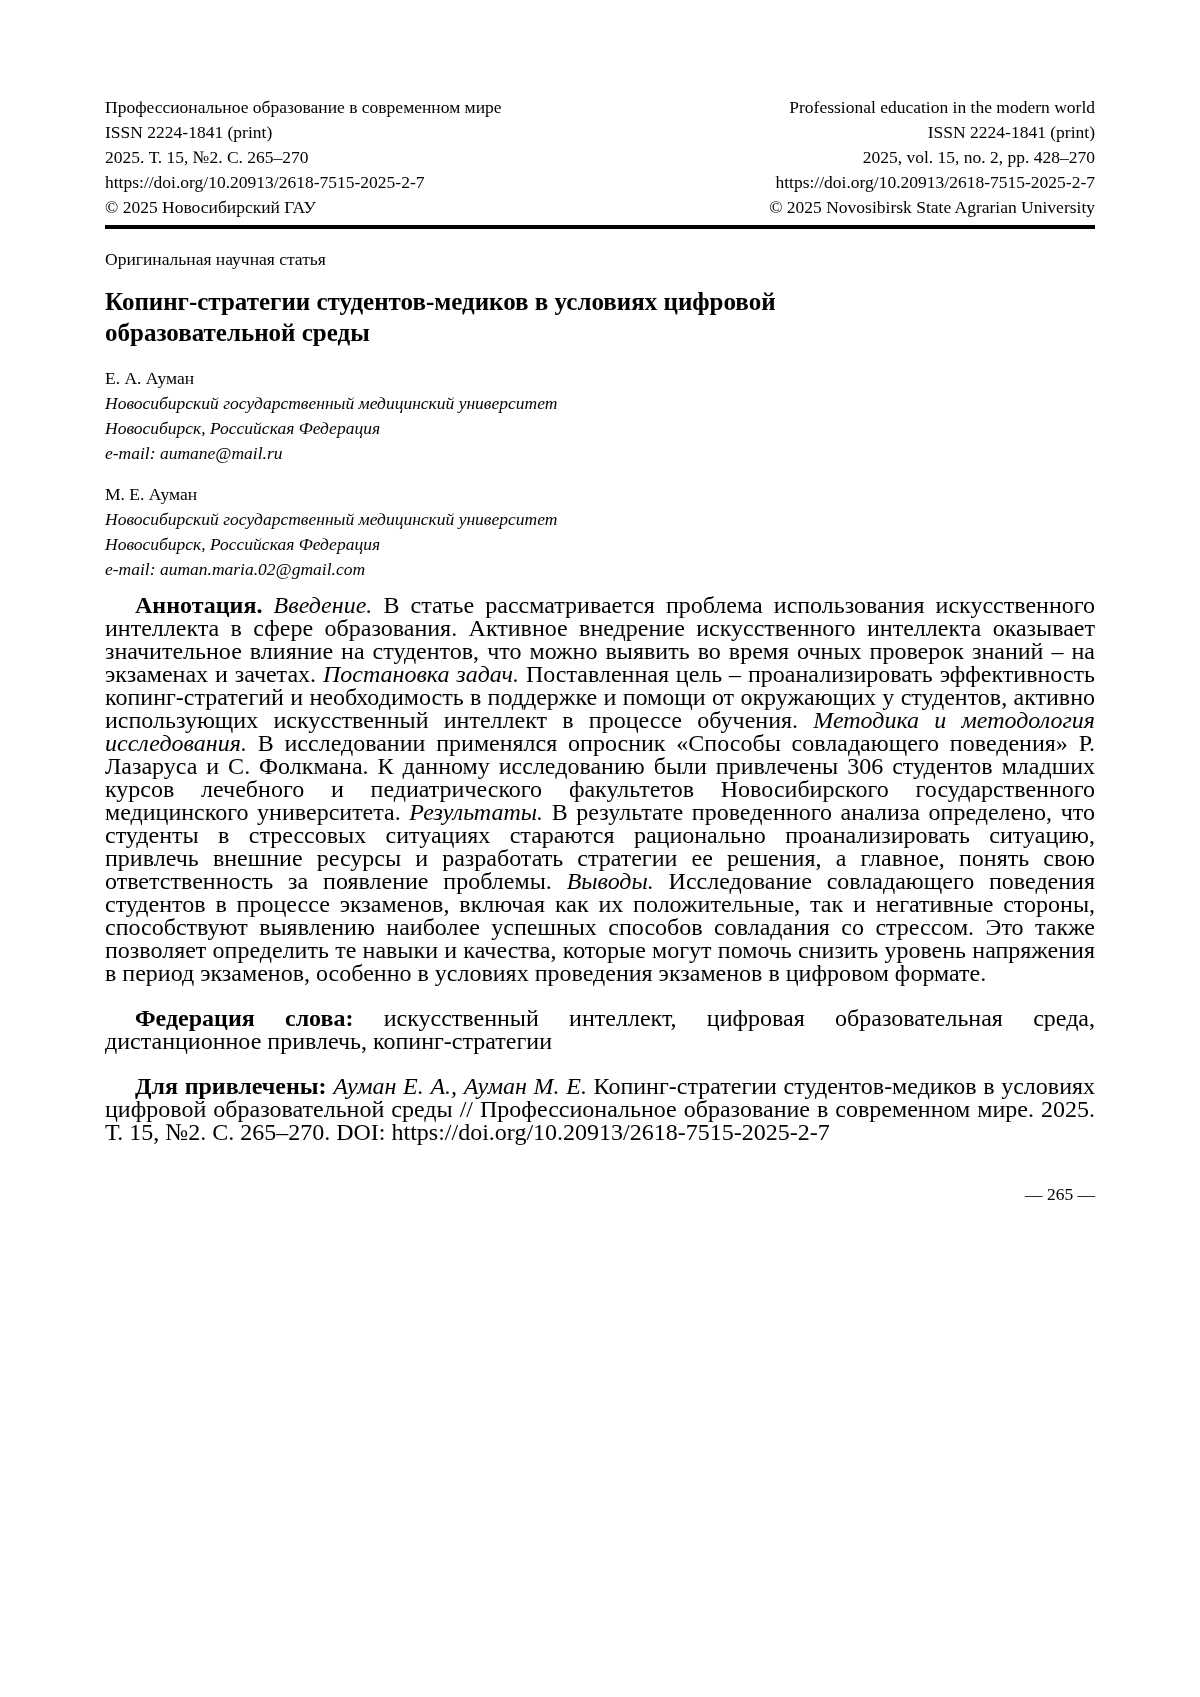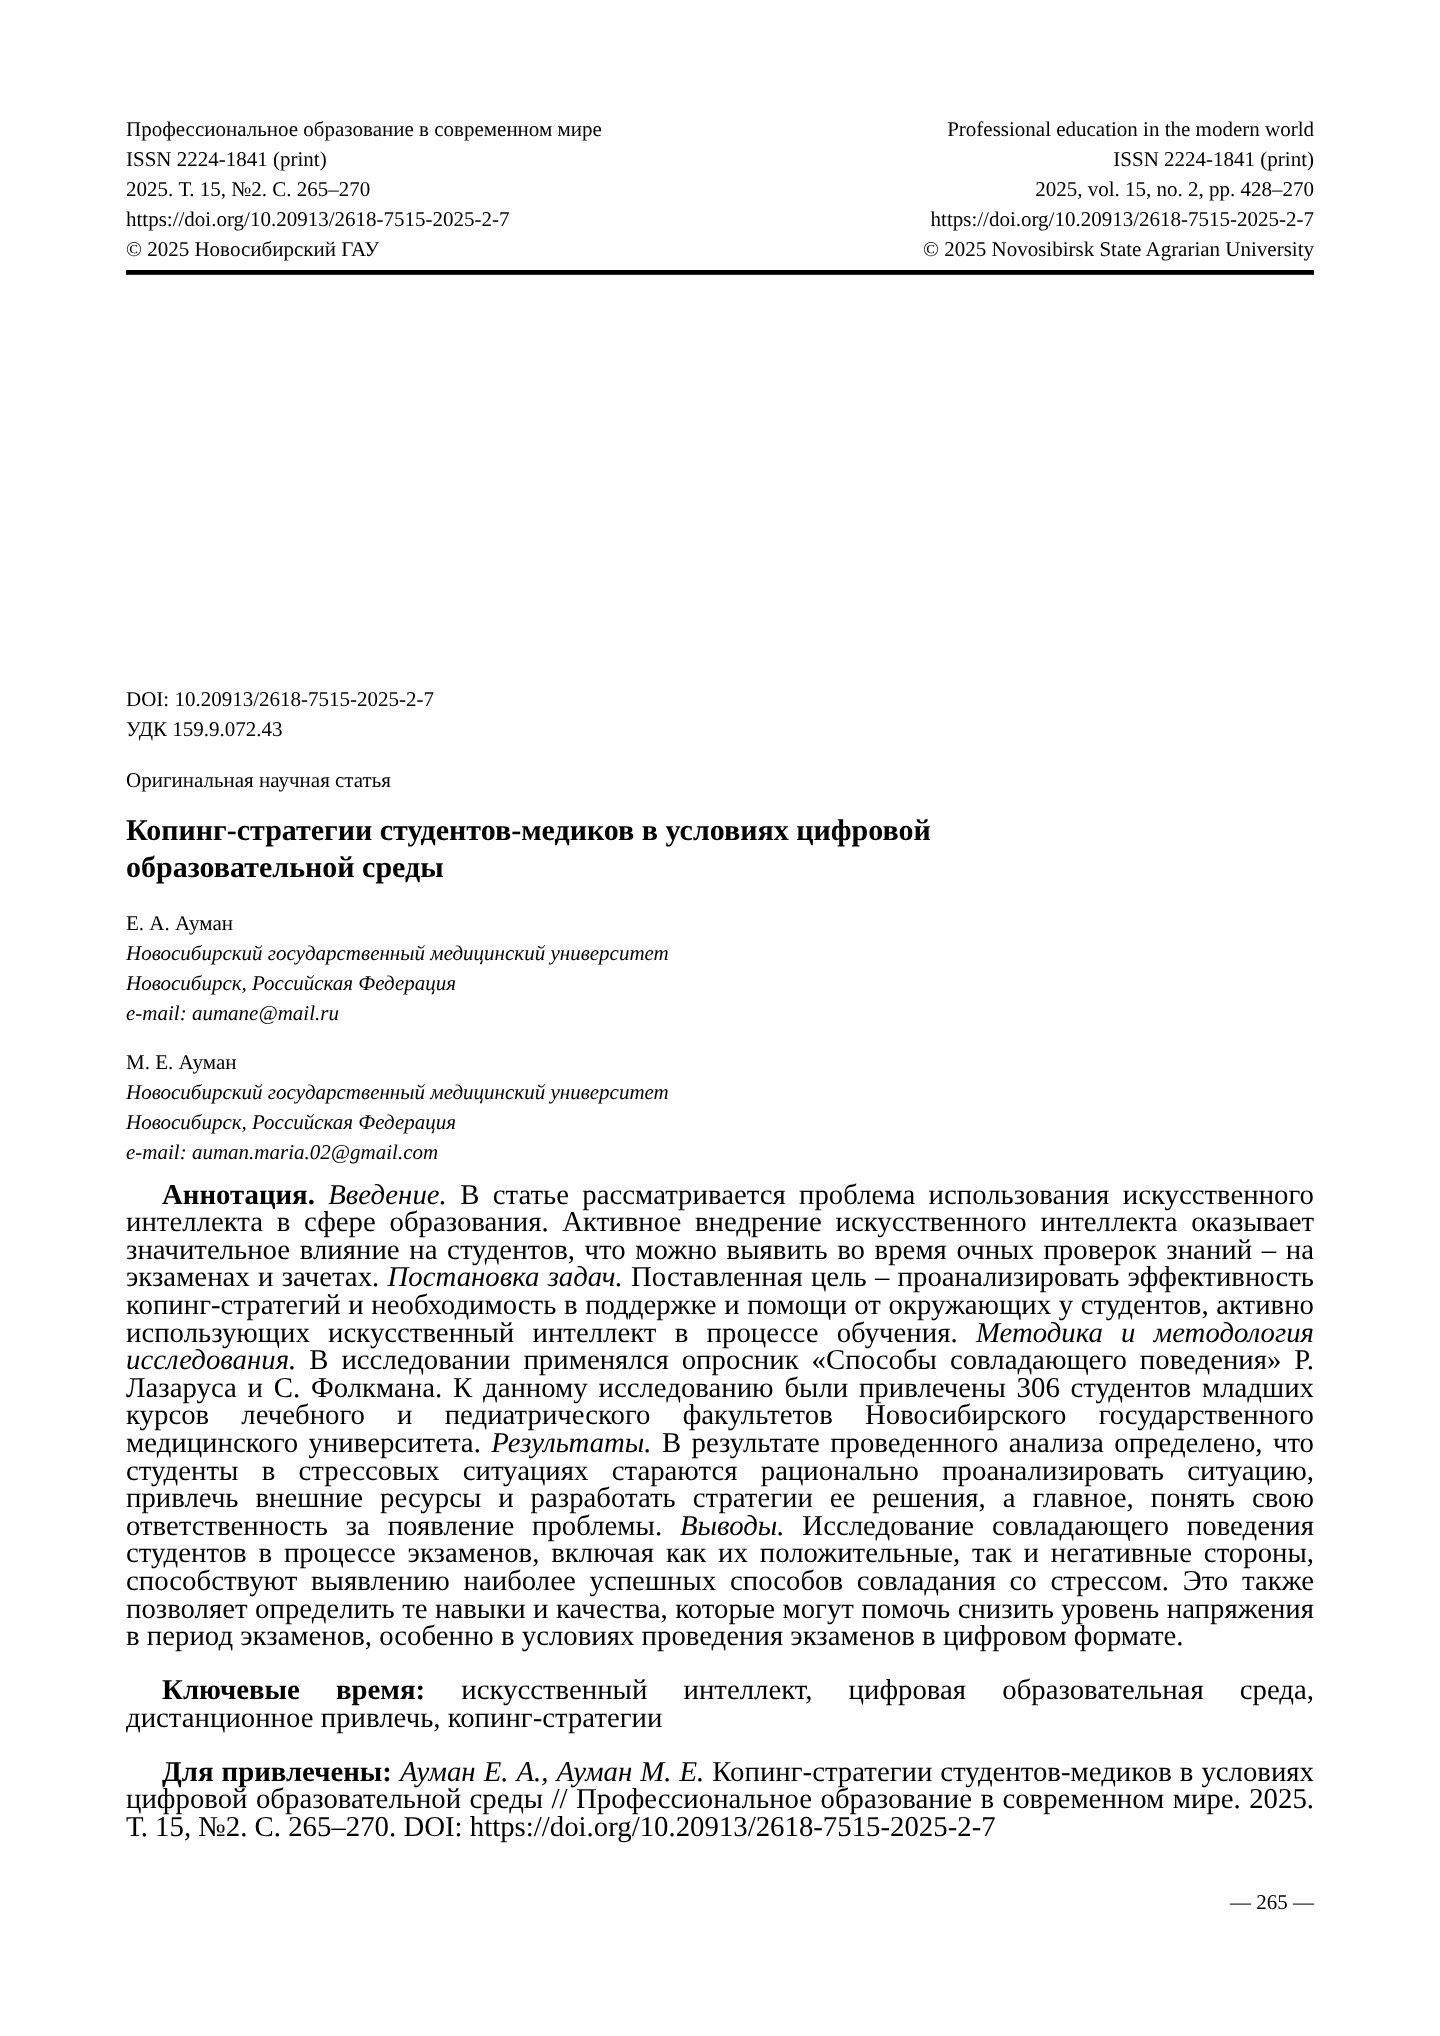--- a/index.html
+++ b/index.html
@@ -90,24 +90,20 @@
       <div>Professional education in the modern world</div>
       <div>ISSN 2224-1841 (print)</div>
       <div>2025, vol. 15, no. 2, pp. 428–270</div>
       <div>https://doi.org/10.20913/2618-7515-2025-2-7</div>
       <div>© 2025 Novosibirsk State Agrarian University</div>
     </div>
   </div>
 
   <div class="header-divider"></div>
 
-  <div class="meta-block">
-    <div>DOI: 10.20913/2618-7515-2025-2-7</div>
-    <div>УДК 159.9.072.43</div>
-  </div>
 
   <div class="article-type">Оригинальная научная статья</div>
 
   <h1 class="article-title">Копинг-стратегии студентов-медиков в условиях цифровой образовательной среды</h1>
 
   <div class="author-block first">
     <div class="author-name">Е. А. Ауман</div>
     <div class="it">Новосибирский государственный медицинский университет</div>
     <div class="it">Новосибирск, Российская Федерация</div>
     <div class="it">e-mail: aumane@mail.ru</div>
@@ -115,19 +111,19 @@
 
   <div class="author-block second">
     <div class="author-name">М. Е. Ауман</div>
     <div class="it">Новосибирский государственный медицинский университет</div>
     <div class="it">Новосибирск, Российская Федерация</div>
     <div class="it">e-mail: auman.maria.02@gmail.com</div>
   </div>
 
   <p class="para abstract-paragraph"><span class="bd">Аннотация.</span><span class="it"> Введение.</span><span> В статье рассматривается проблема использования искусственного интеллекта в сфере образования. Активное внедрение искусственного интеллекта оказывает значительное влияние на студентов, что можно выявить во время очных проверок знаний – на экзаменах и зачетах. </span><span class="it">Постановка задач.</span><span> Поставленная цель – проанализировать эффективность копинг-стратегий и необходимость в поддержке и помощи от окружающих у студентов, активно использующих искусственный интеллект в процессе обучения. </span><span class="it">Методика и методология исследования.</span><span> В исследовании применялся опросник «Способы совладающего поведения» Р. Лазаруса и С. Фолкмана. К данному исследованию были привлечены 306 студентов младших курсов лечебного и педиатрического факультетов Новосибирского государственного медицинского университета. </span><span class="it">Результаты.</span><span> В результате проведенного анализа определено, что студенты в стрессовых ситуациях стараются рационально проанализировать ситуацию, привлечь внешние ресурсы и разработать стратегии ее решения, а главное, понять свою ответственность за появление проблемы. </span><span class="it">Выводы.</span><span> Исследование совладающего поведения студентов в процессе экзаменов, включая как их положительные, так и негативные стороны, способствуют выявлению наиболее успешных способов совладания со стрессом. Это также позволяет определить те навыки и качества, которые могут помочь снизить уровень напряжения в период экзаменов, особенно в условиях проведения экзаменов в цифровом формате.</span></p>
 
-  <p class="para keywords-paragraph"><span class="bd">Ключевые время:</span><span> искусственный интеллект, цифровая образовательная среда, дистанционное привлечь, копинг-стратегии</span></p>
+  <p class="para keywords-paragraph"><span class="bd">Федерация слова:</span><span> искусственный интеллект, цифровая образовательная среда, дистанционное привлечь, копинг-стратегии</span></p>
 
   <p class="para citation-paragraph"><span class="bd">Для привлечены:</span><span class="it"> Ауман Е. А., Ауман М. Е.</span><span> Копинг-стратегии студентов-медиков в условиях цифровой образовательной среды // Профессиональное образование в современном мире. 2025. Т. 15, №2. С. 265–270. DOI: https://doi.org/10.20913/2618-7515-2025-2-7</span></p>
 
   <div class="page-number">— 265 —</div>
 
 </div>
 
 </body></html>

